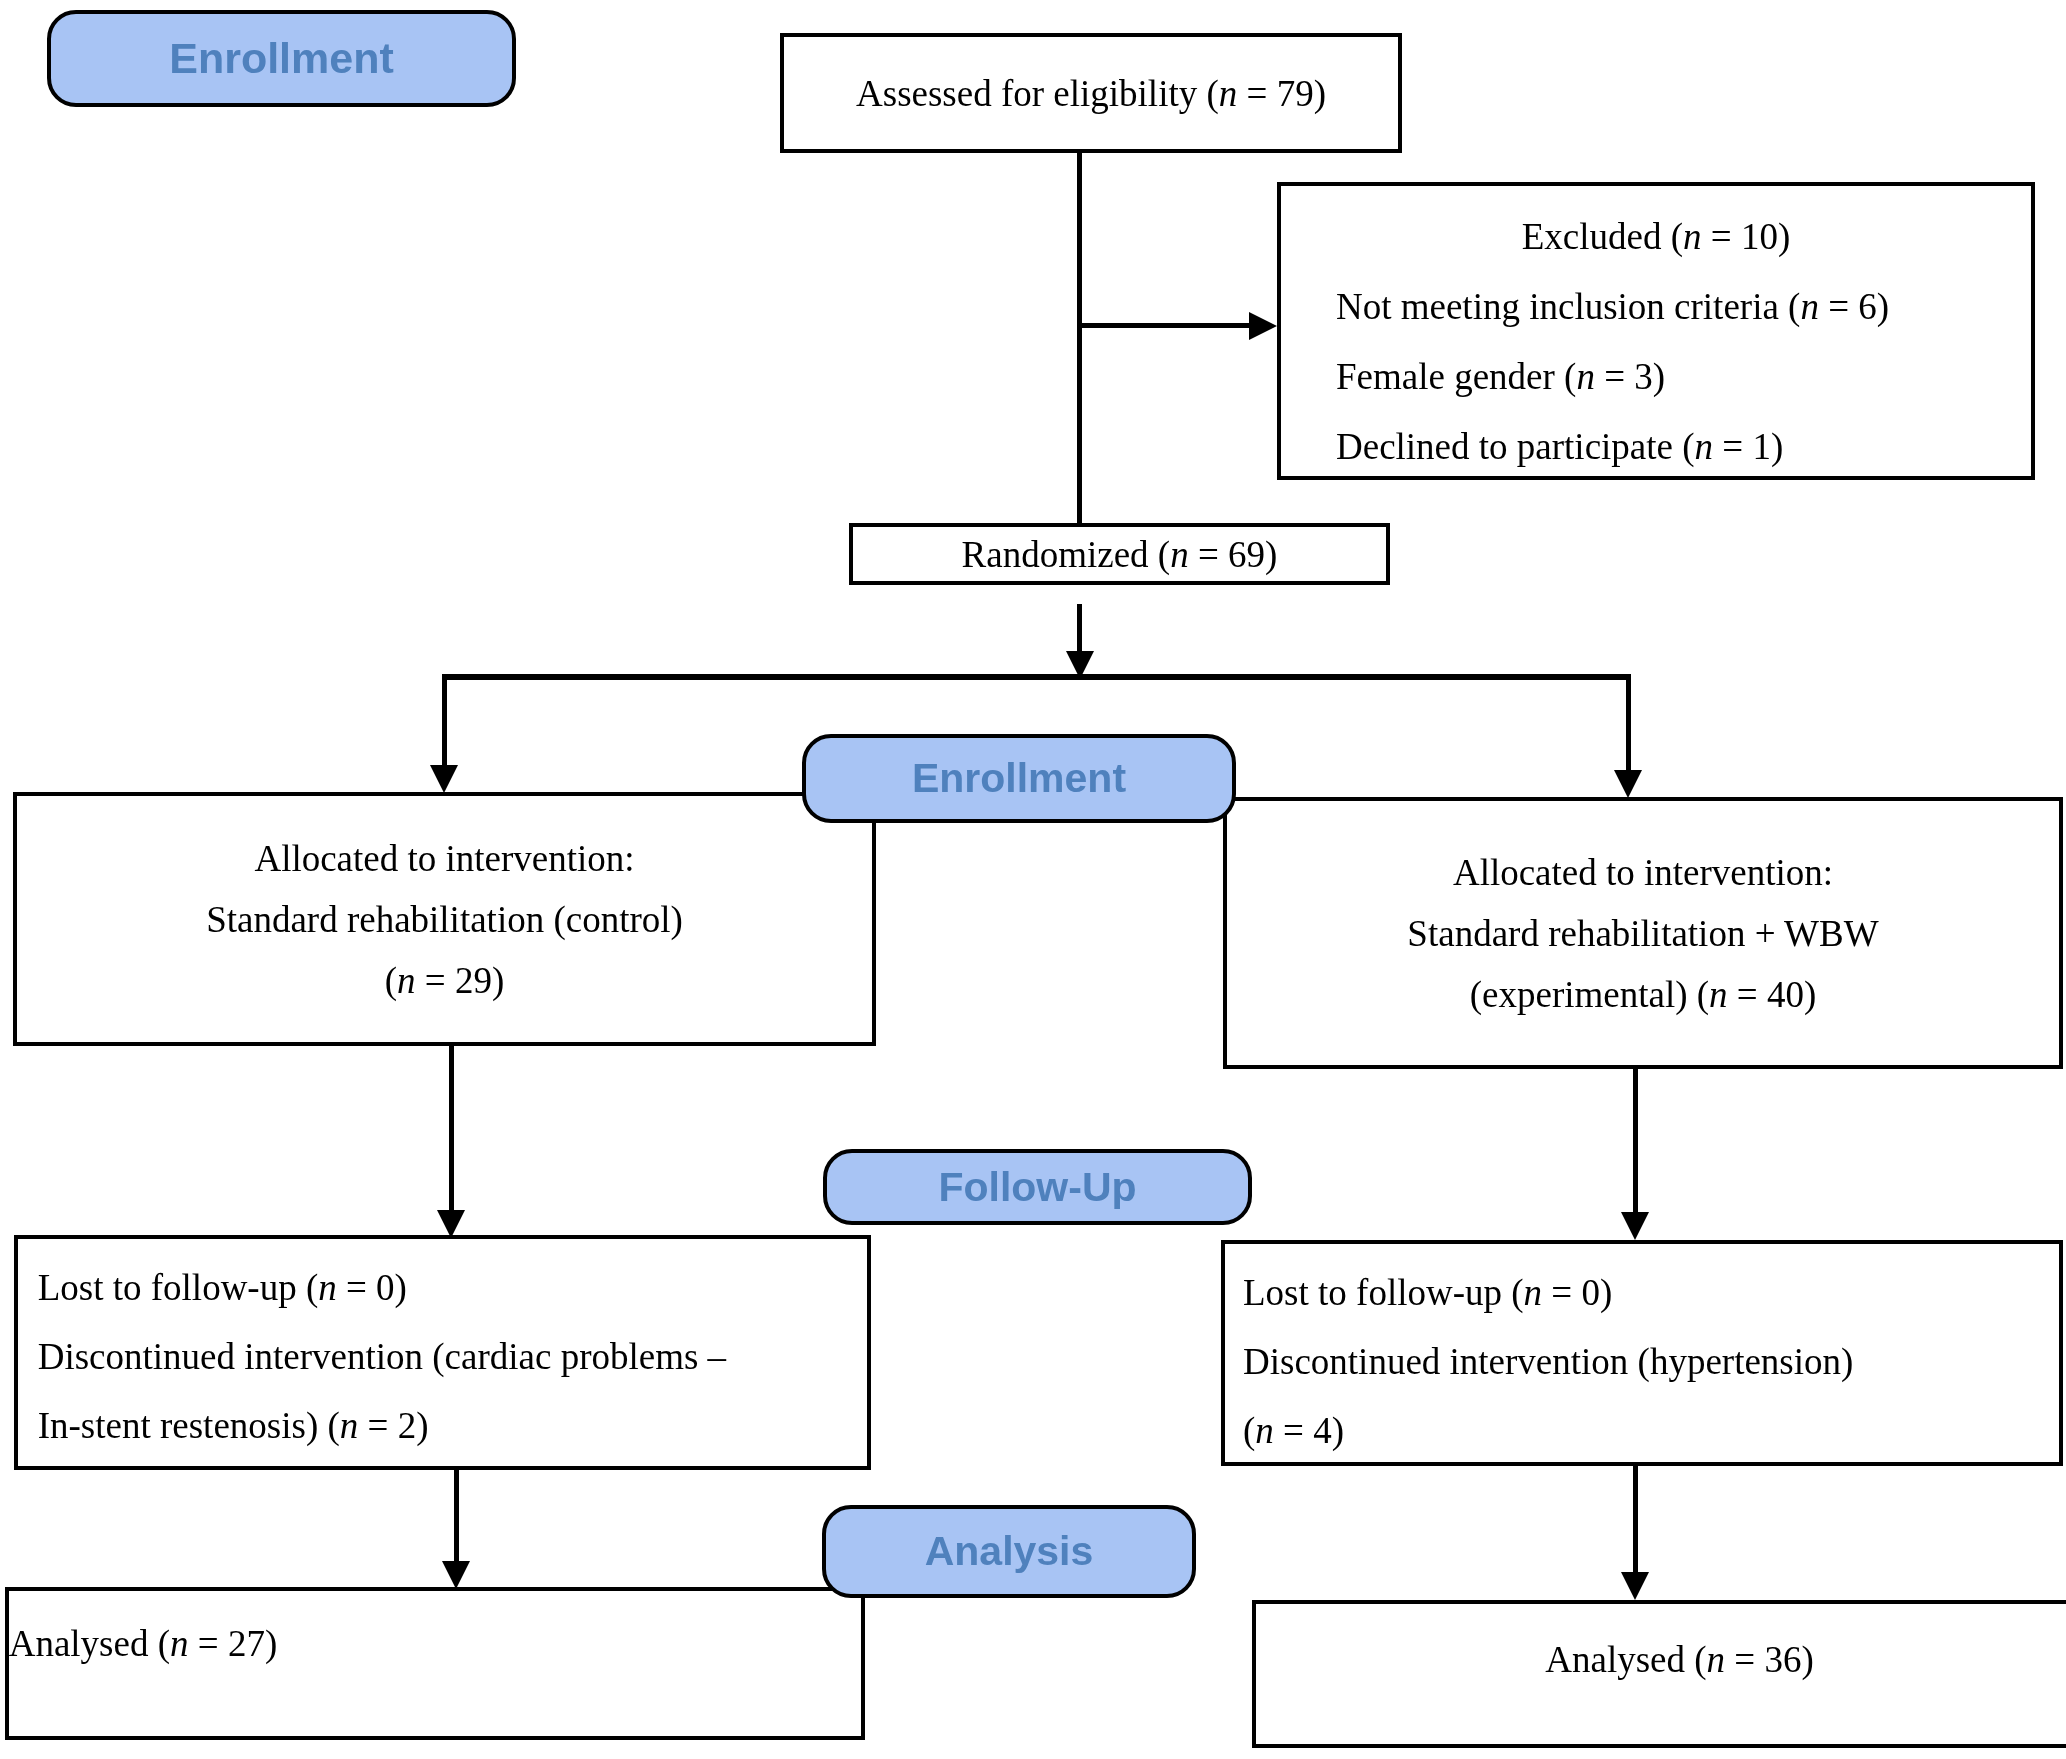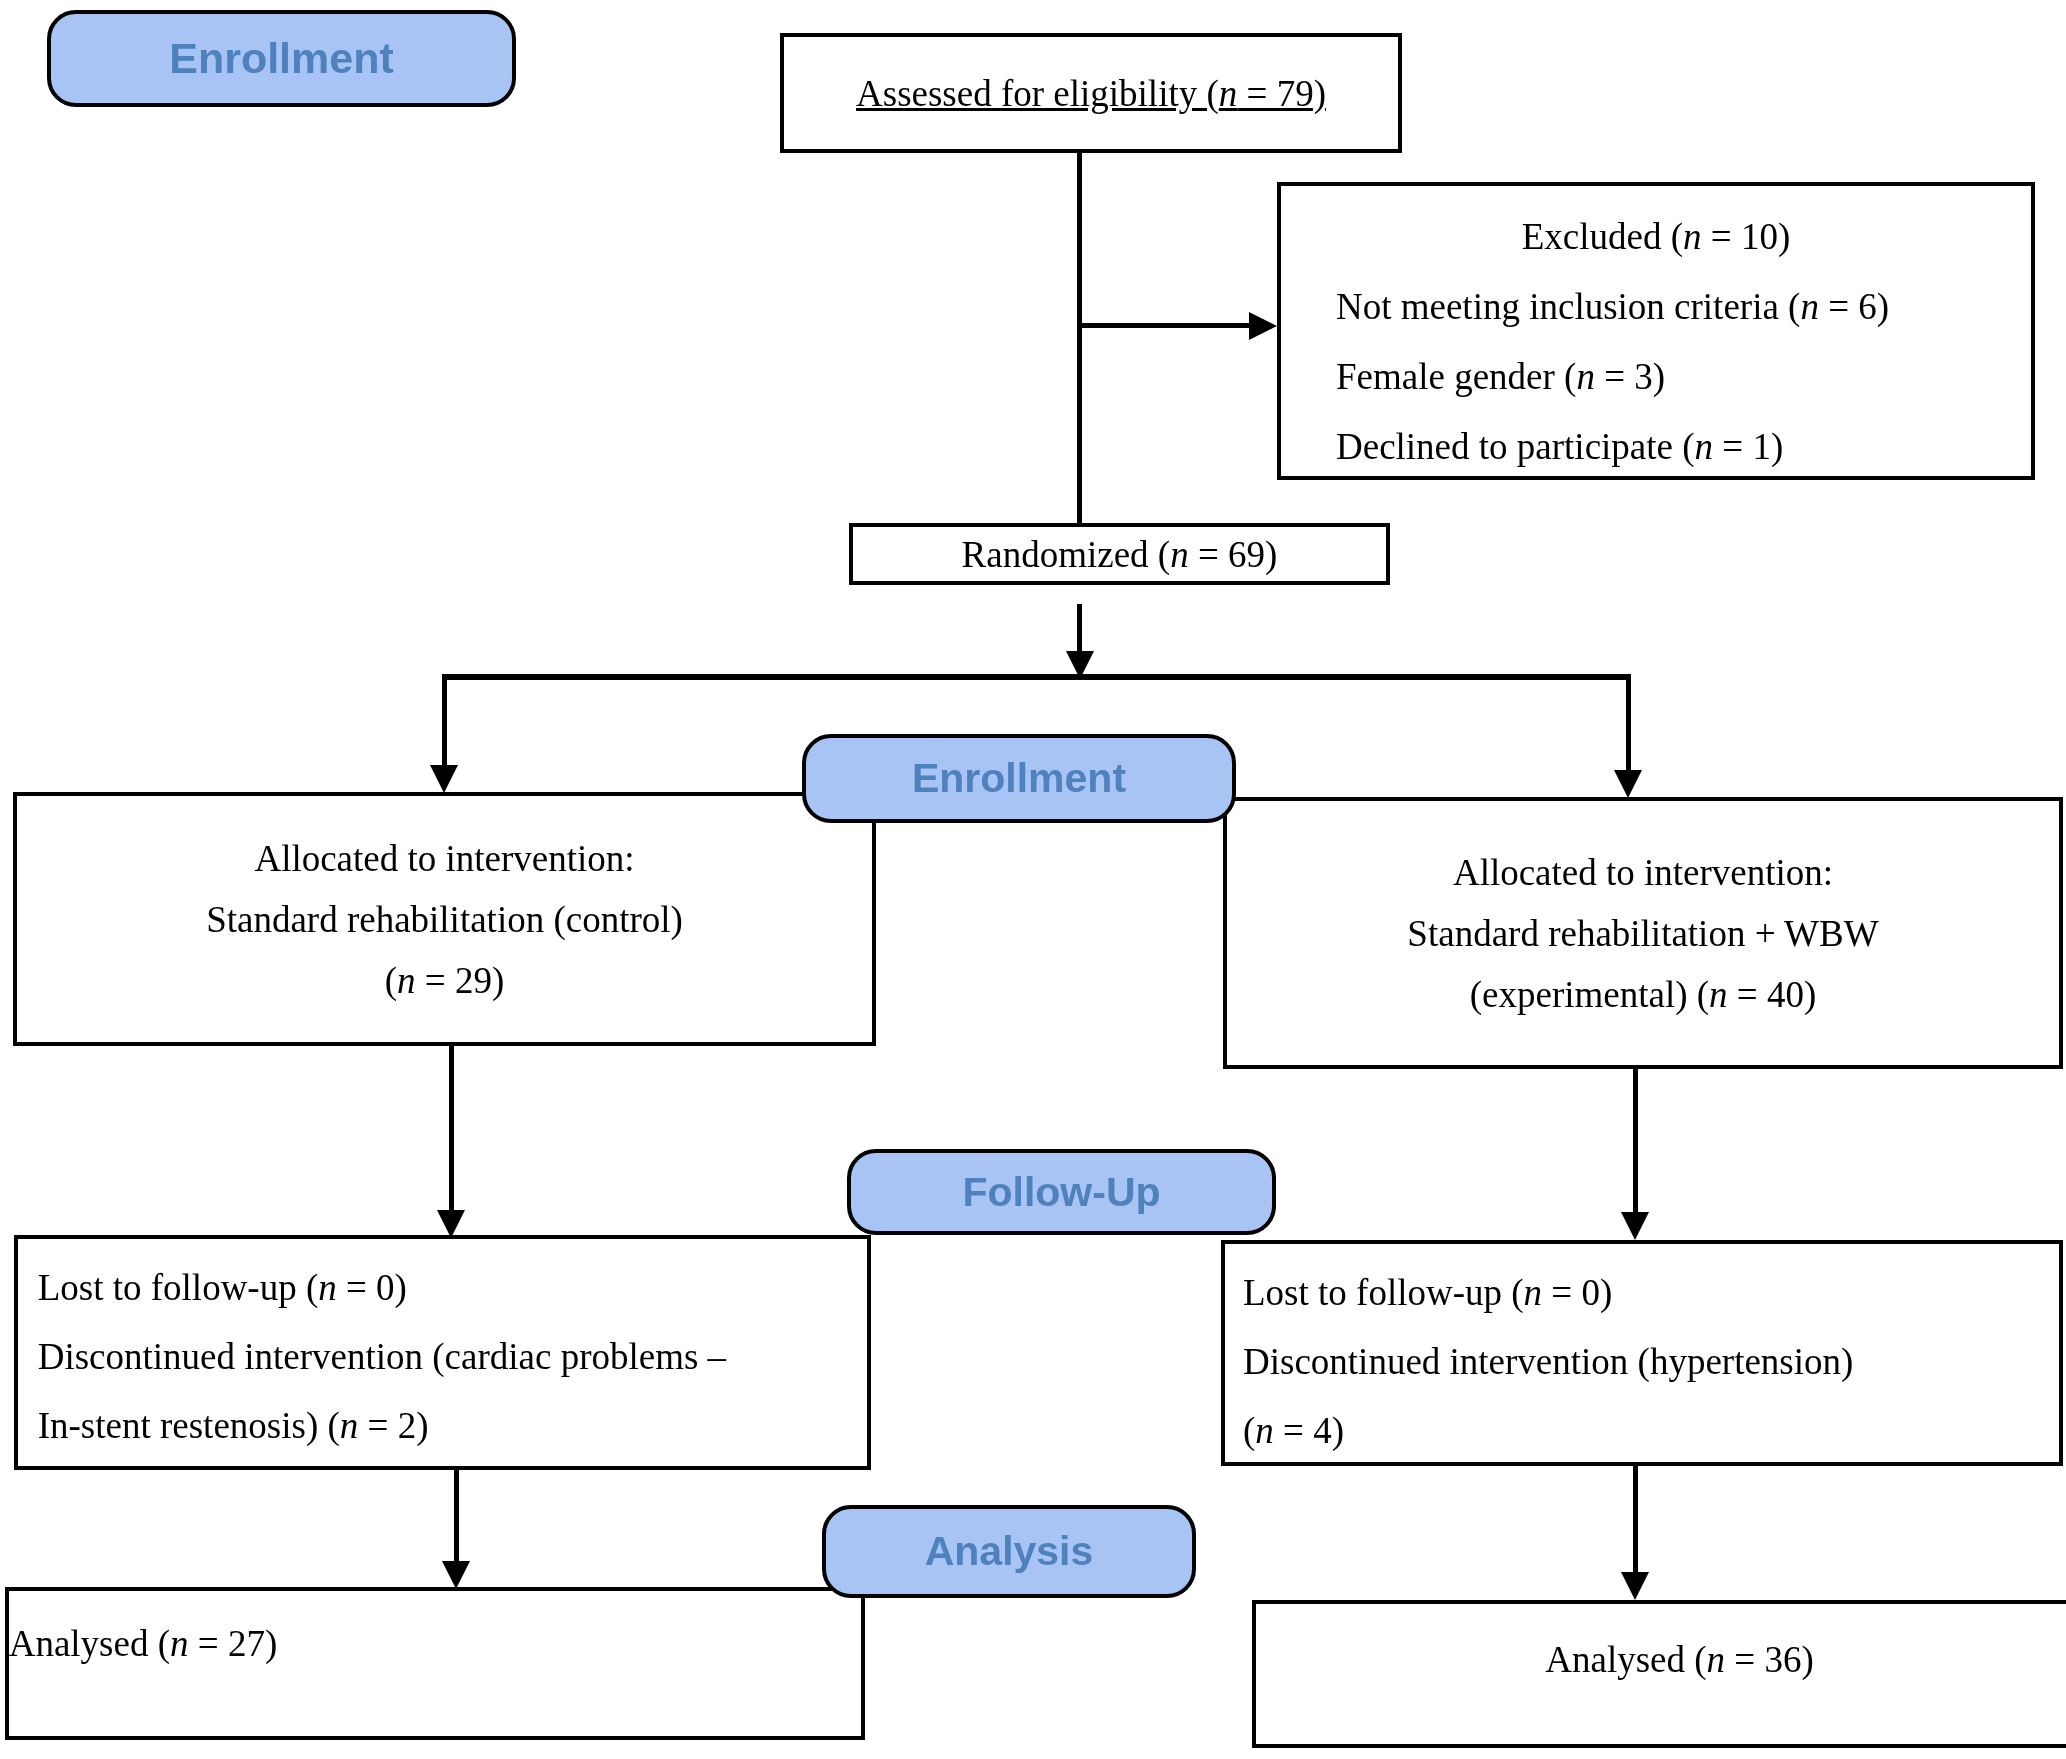--- a/index.html
+++ b/index.html
@@ -22,42 +22,42 @@
   .arrow-right{position:absolute;width:0;height:0;z-index:2;
     border-top:14px solid transparent;border-bottom:14px solid transparent;
     border-left:28px solid var(--line);}
 
   
   .box{position:absolute;background:var(--box-bg);border:4.7px solid var(--border);
        box-sizing:border-box;color:#000;font-size:37px;z-index:1;}
   .bline{white-space:nowrap;line-height:69px;}
   .box.centered{display:flex;flex-direction:column;justify-content:center;align-items:center;text-align:center;}
 
-  #box-assessed{left:780px;top:33px;width:622px;height:120px;text-decoration:underline;}
+  #box-assessed{left:780px;top:33px;width:622px;height:120px;}
   #box-excluded{left:1277px;top:182px;width:758px;height:298px;padding-top:16px;}
   #box-excluded .bline{line-height:70px;padding-left:55px;}
   #box-excluded .bline.first{padding-left:0;text-align:center;}
   #box-randomized{left:849px;top:523px;width:541px;height:62px;}
   #box-alloc-control{left:13px;top:792px;width:863px;height:254px;}
   #box-alloc-control .bline,#box-alloc-exp .bline{line-height:61px;}
   #box-alloc-exp{left:1223px;top:797px;width:840px;height:272px;}
   #box-fu-control{left:14px;top:1235px;width:857px;height:235px;padding:14px 0 0 19.7px;}
   #box-fu-exp{left:1221px;top:1240px;width:842px;height:226px;padding:14px 0 0 18px;}
   #box-an-control{left:4.7px;top:1587px;width:860px;height:153px;padding-top:21.6px;text-align:left;}
   #box-an-exp{left:1252px;top:1600px;width:855px;height:148px;padding-top:25px;text-align:center;}
   #box-an-control .bline,#box-an-exp .bline{line-height:61px;}
 
   
   .stage{position:absolute;background:var(--label-fill);border:4.7px solid var(--border);
          border-radius:29px;box-sizing:border-box;display:flex;align-items:center;justify-content:center;
          font-family:"Liberation Sans", sans-serif;font-weight:bold;font-size:41px;
          color:var(--label-text);z-index:3;}
   #lbl-enrollment{left:47px;top:10.3px;width:469px;height:97px;font-size:43px;}
   #lbl-allocation{left:802px;top:734px;width:434px;height:89px;}
-  #lbl-followup{left:847px;top:1149px;width:429px;height:86px;}
+  #lbl-followup{left:823px;top:1149px;width:429px;height:76px;}
   #lbl-analysis{left:822px;top:1505px;width:374px;height:93px;}
 
   i{font-style:italic;}
 </style>
 </head>
 <body>
 
 <div class="canvas">
 
   <div class="cline" style="left:1077px;top:153px;width:4.7px;height:372px;"></div>

